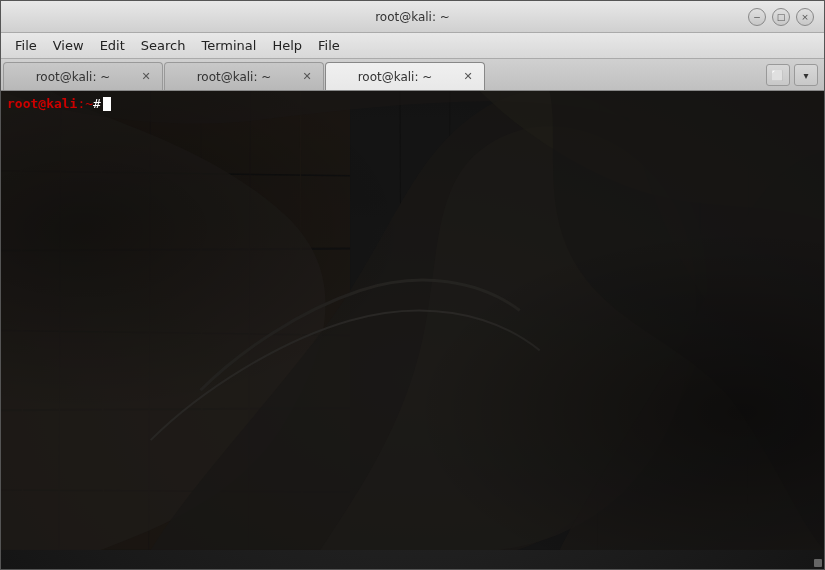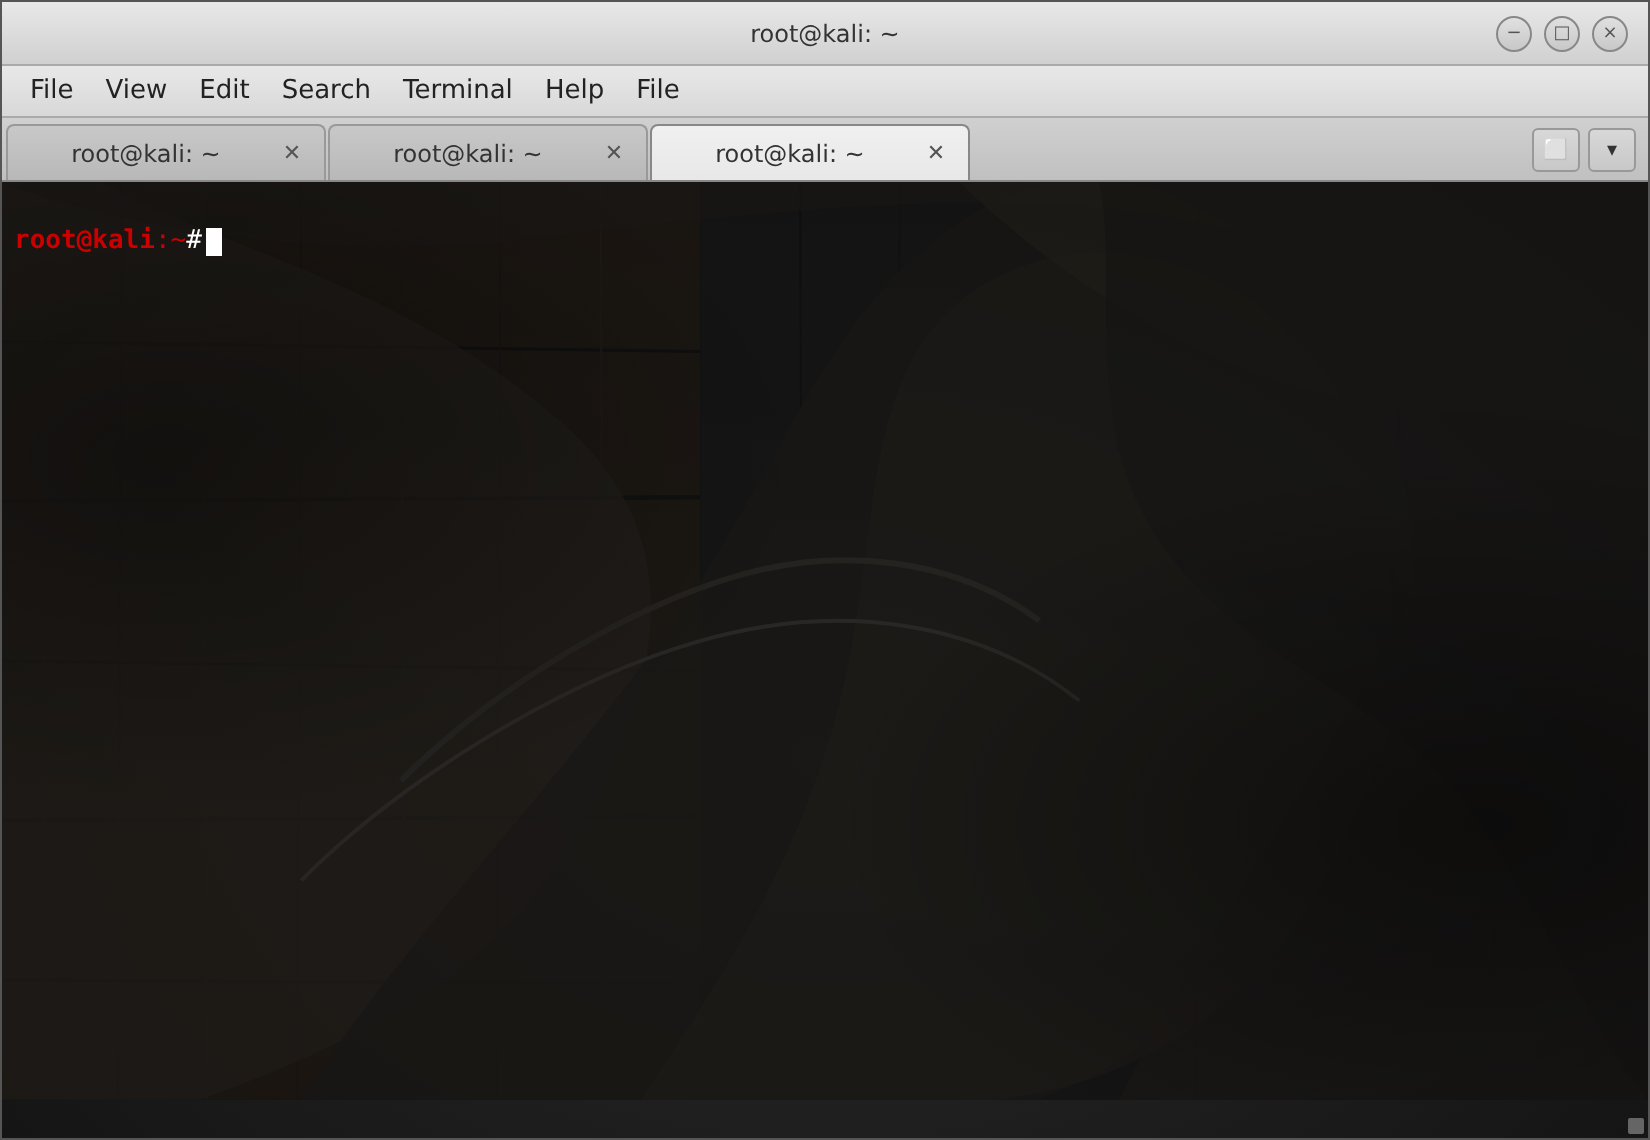--- a/index.html
+++ b/index.html
@@ -181,21 +181,20 @@
       bottom: 0;
       padding: 4px 6px;
       font-family: 'DejaVu Sans Mono', 'Courier New', monospace;
       font-size: 13px;
     }
 
     .prompt-line {
       display: flex;
       align-items: center;
       line-height: 1.4;
-      margin-top: 17px;
     }
     .prompt-user {
       color: #cc0000;
       font-weight: bold;
     }
     .prompt-path {
       color: #cc0000;
     }
     .prompt-symbol {
       color: #ffffff;

